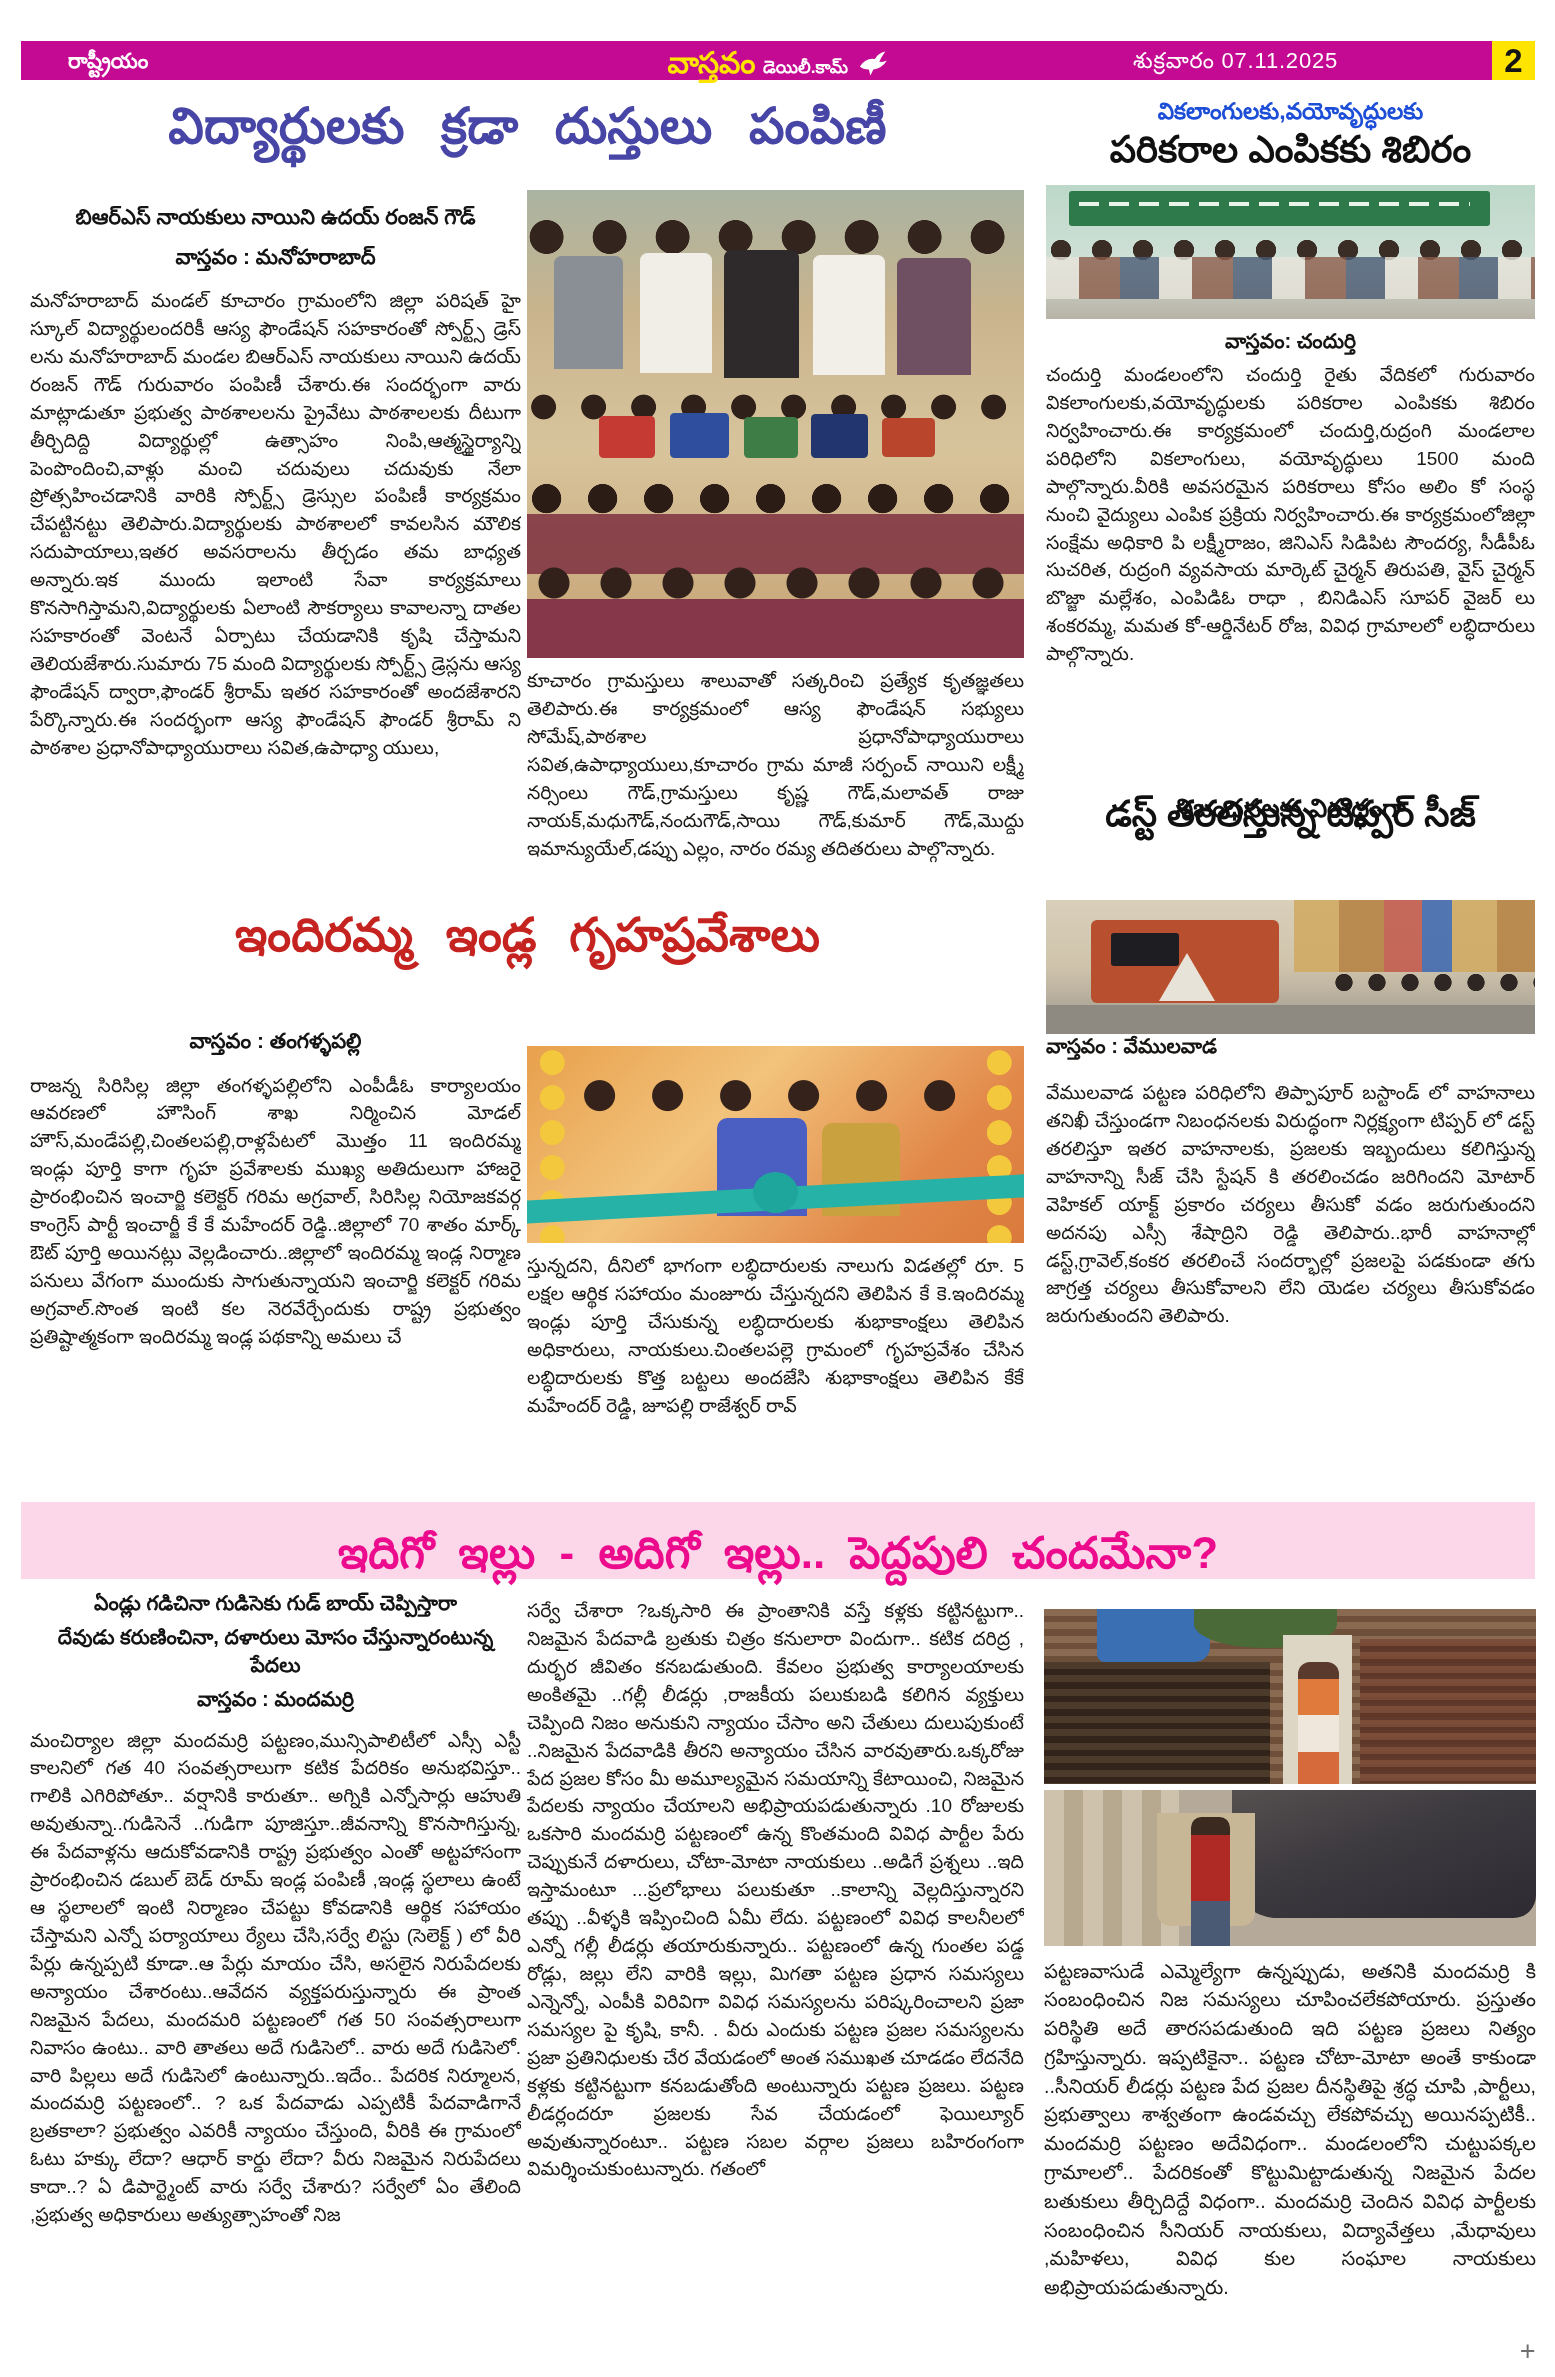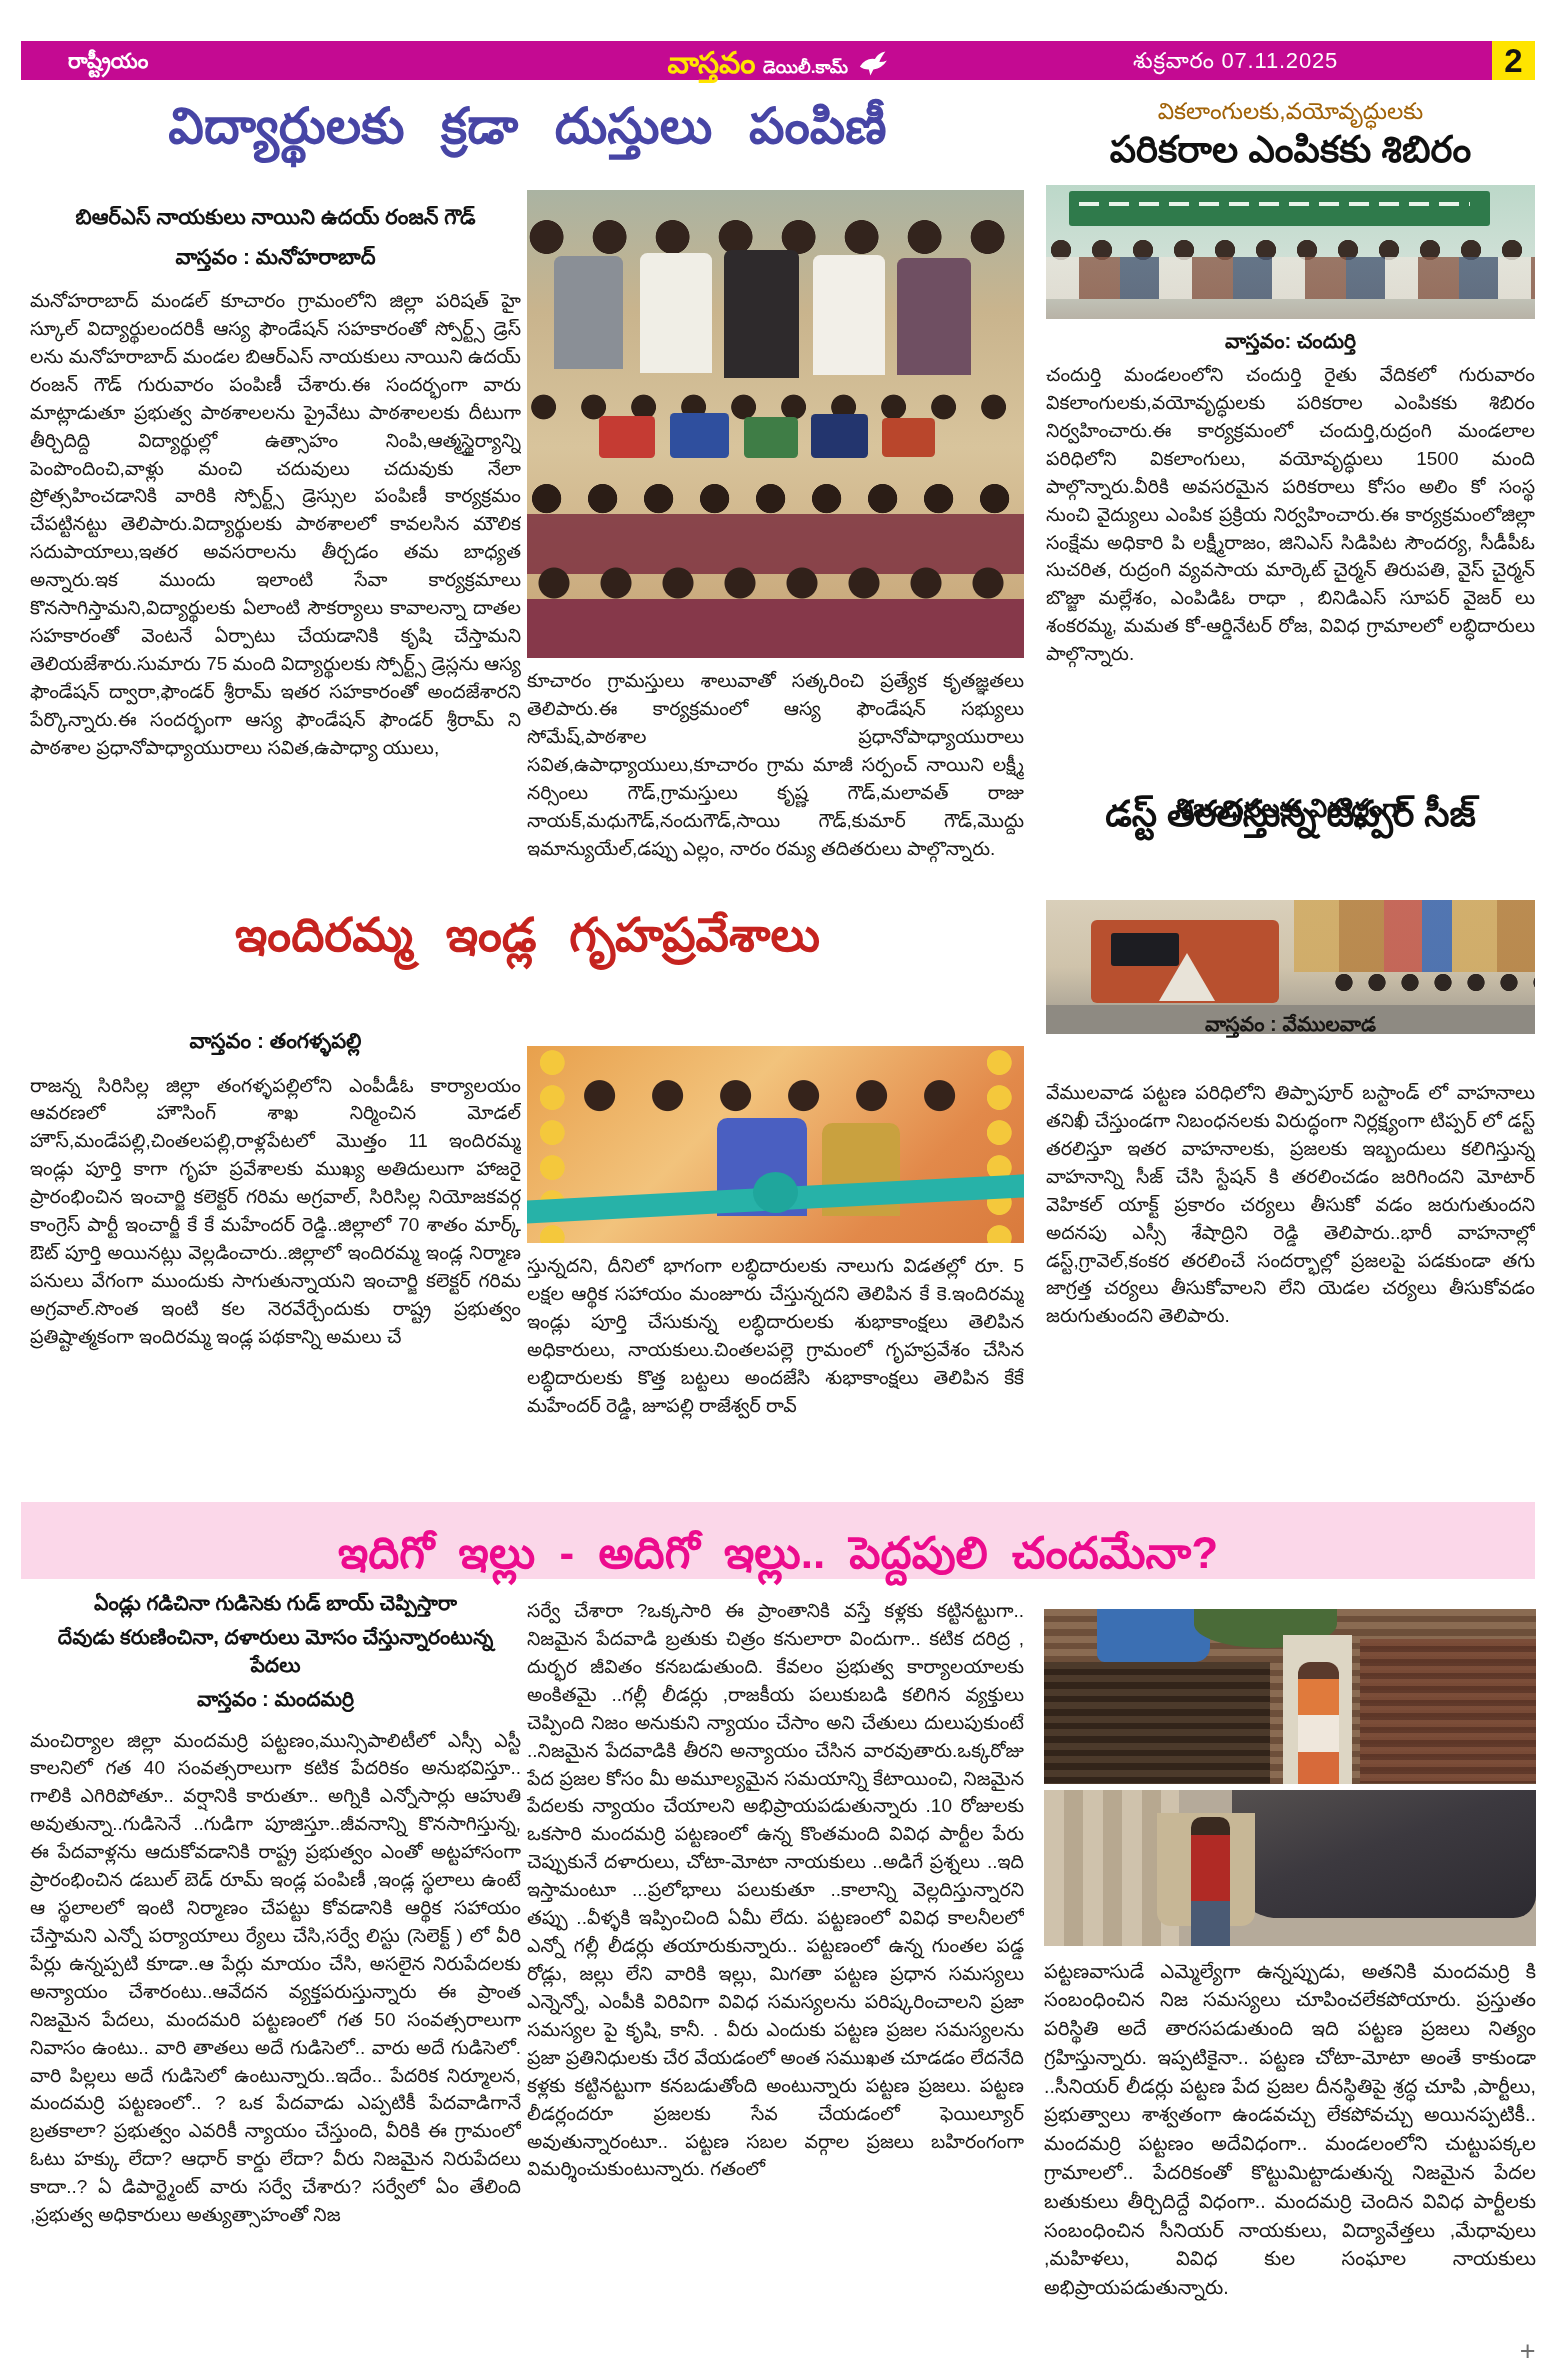--- a/index.html
+++ b/index.html
@@ -27,27 +27,27 @@
   .a1-left .byline{font-size:21px;margin-bottom:13.5px;}
   .bodytxt{font-size:19px;line-height:1.47;text-align:justify;color:#1b1916;}
   .a1-mid{position:absolute;left:527px;top:190px;width:497px;height:713px;overflow:hidden;}
   .a1-caption{margin-top:9px;}
   
   .a2-left{position:absolute;left:30px;top:1029px;width:491px;height:468px;overflow:hidden;}
   .a2-left .byline{font-size:21px;margin-bottom:13.5px;}
   .a2-right{position:absolute;left:527px;top:1046px;width:497px;height:451px;overflow:hidden;}
   .a2-right .bodytxt{margin-top:9px;}
   
-  .camp-kicker{position:absolute;left:1046px;top:98px;width:489px;font-size:23px;font-weight:normal;text-align:center;color:#a16207;}
+  .camp-kicker{position:absolute;left:1046px;top:98px;width:489px;font-size:23px;font-weight:bold;text-align:center;color:#1d4ed8;}
   .camp-head{position:absolute;left:1046px;top:129px;width:489px;font-size:37px;font-weight:bold;text-align:center;color:#101010;}
   .camp-byline{position:absolute;left:1046px;top:330px;width:489px;font-size:20.3px;font-weight:bold;text-align:center;}
   .camp-body{position:absolute;left:1046px;top:361px;width:489px;height:420px;overflow:hidden;}
   .tip-kicker{position:absolute;left:1046px;top:794px;width:489px;font-size:25.6px;font-weight:bold;text-align:center;color:#101010;}
   .tip-head{position:absolute;left:1046px;top:793px;width:489px;font-size:36px;font-weight:bold;text-align:center;color:#101010;}
-  .tip-byline{position:absolute;left:1046px;top:1013px;width:489px;font-size:20.3px;font-weight:bold;text-align:center;}
+  .tip-byline{position:absolute;left:1046px;top:1035px;width:489px;font-size:20.3px;font-weight:bold;text-align:left;}
   .tip-body{position:absolute;left:1046px;top:1079px;width:489px;height:418px;overflow:hidden;}
   
   .band{position:absolute;left:21px;top:1502px;width:1514px;height:77px;background:#fbd7e9;
         display:flex;align-items:center;justify-content:center;}
   .band-text{color:#ec0b8d;font-size:44px;font-weight:bold;word-spacing:12px;white-space:nowrap;margin-top:36px;}
   
   .b1{position:absolute;left:30px;top:1592px;width:491px;height:760px;overflow:hidden;}
   .b1 .kicker{font-size:20.3px;margin-bottom:6px;}
   .b1 .byline{font-size:20.3px;margin:6px 0 10.5px 0;}
   .b2{position:absolute;left:527px;top:1597px;width:497px;height:755px;overflow:hidden;}

